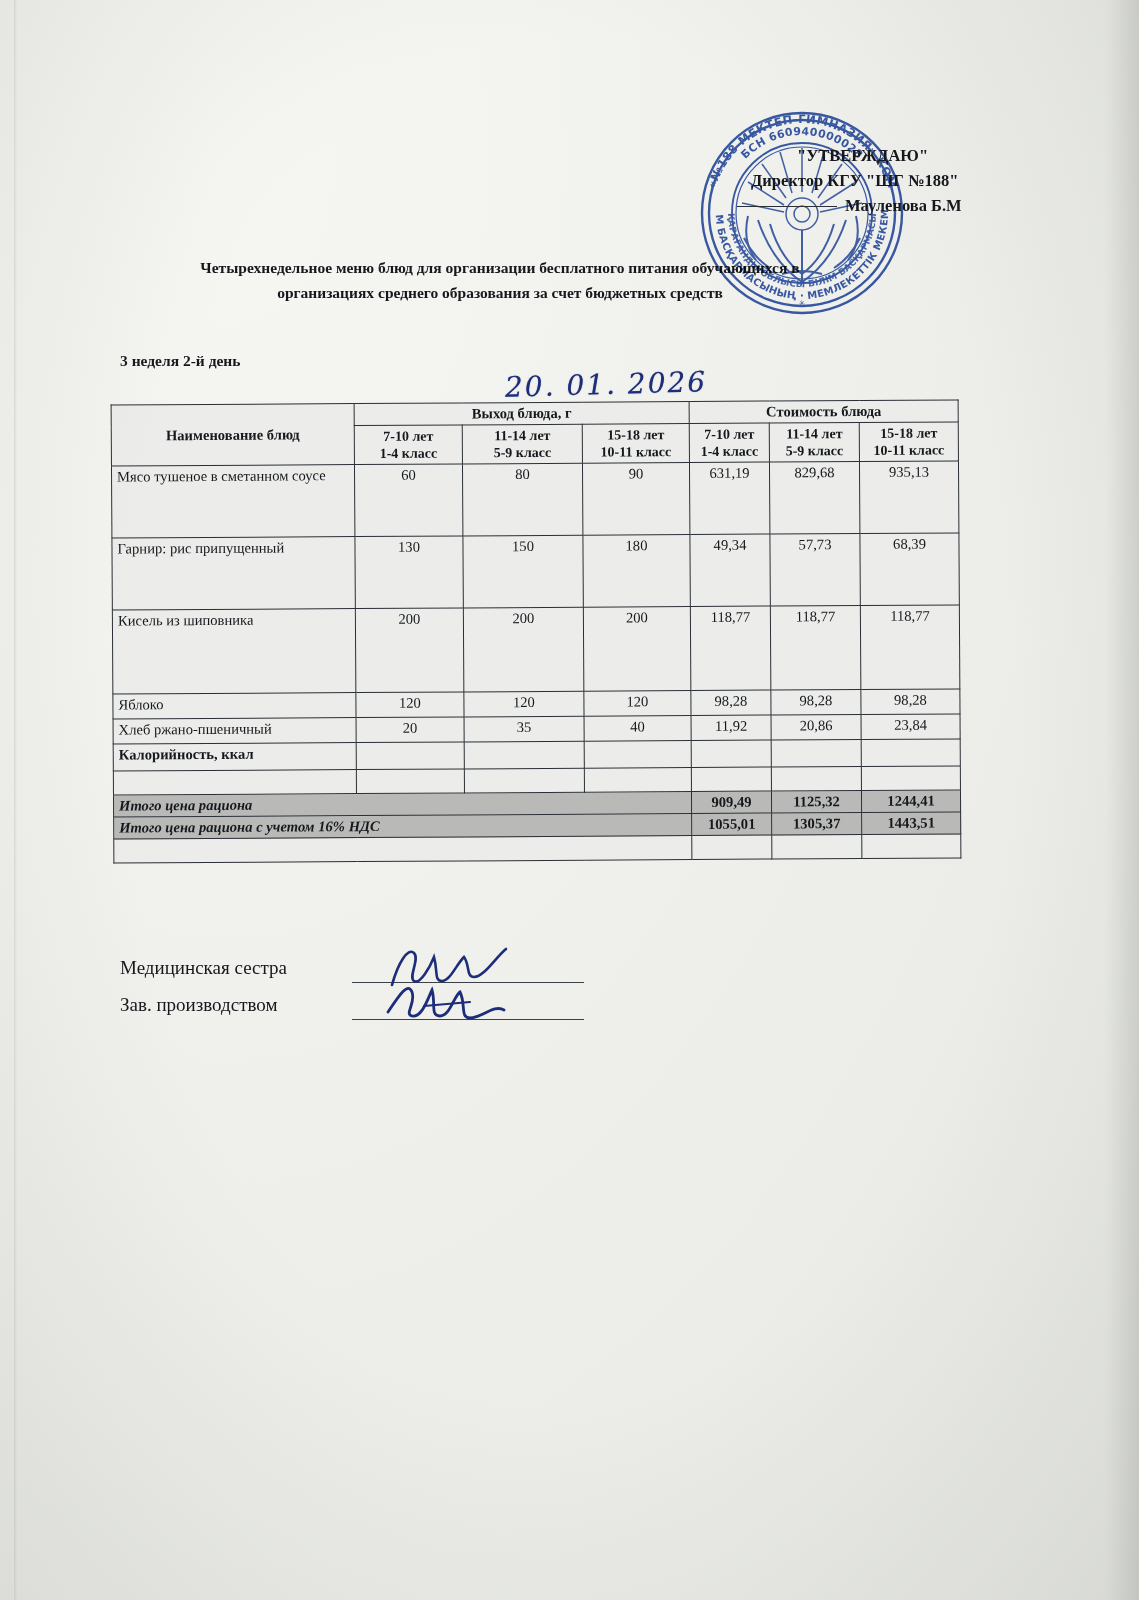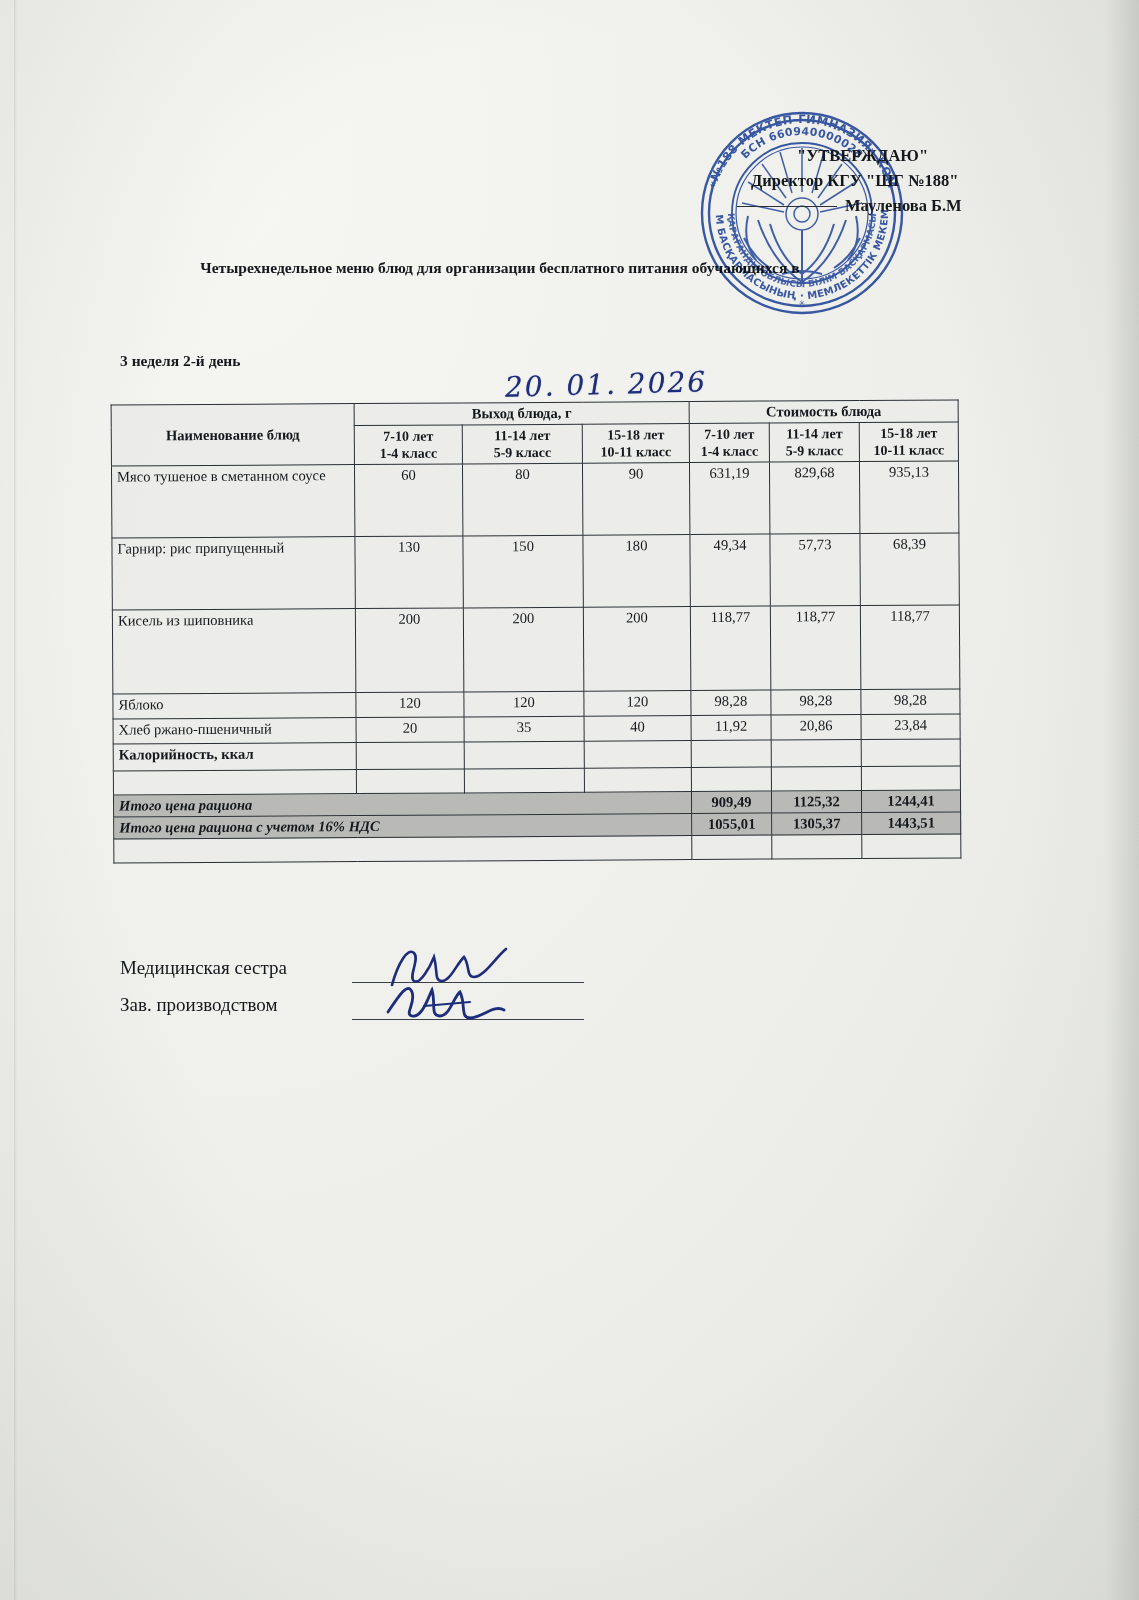--- a/index.html
+++ b/index.html
@@ -183,20 +183,21 @@
     <div class="ln l1">"УТВЕРЖДАЮ"</div>
     <div class="ln l2">Директор КГУ "ШГ №188"</div>
     <div class="ln l3">
       <span class="sigline"></span>
       <span>Мауленова Б.М</span>
     </div>
   </div>
 
   <div id="doc-title">
     <div>Четырехнедельное меню блюд для организации бесплатного питания обучающихся в</div>
+    <div>организациях среднего образования за счет бюджетных средств</div>
   </div>
 
   <div id="week-day">3 неделя 2-й день</div>
   <div id="hand-date">20. 01. 2026</div>
 
   <div id="tbl-wrap">
     <table>
       <colgroup>
         <col style="width:243px">
         <col style="width:108px">

